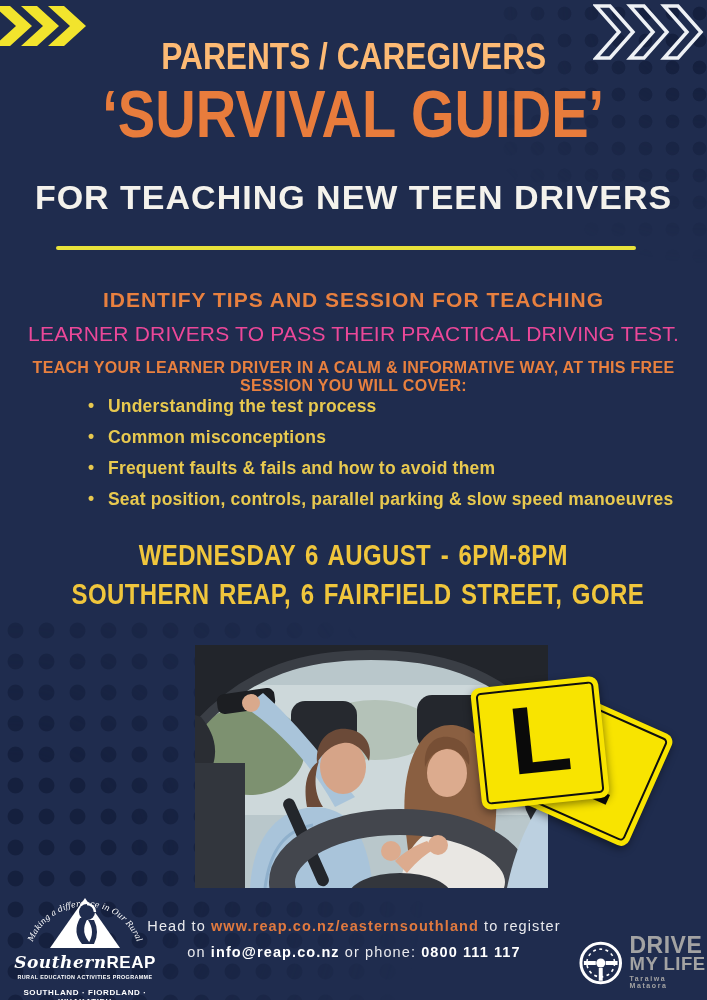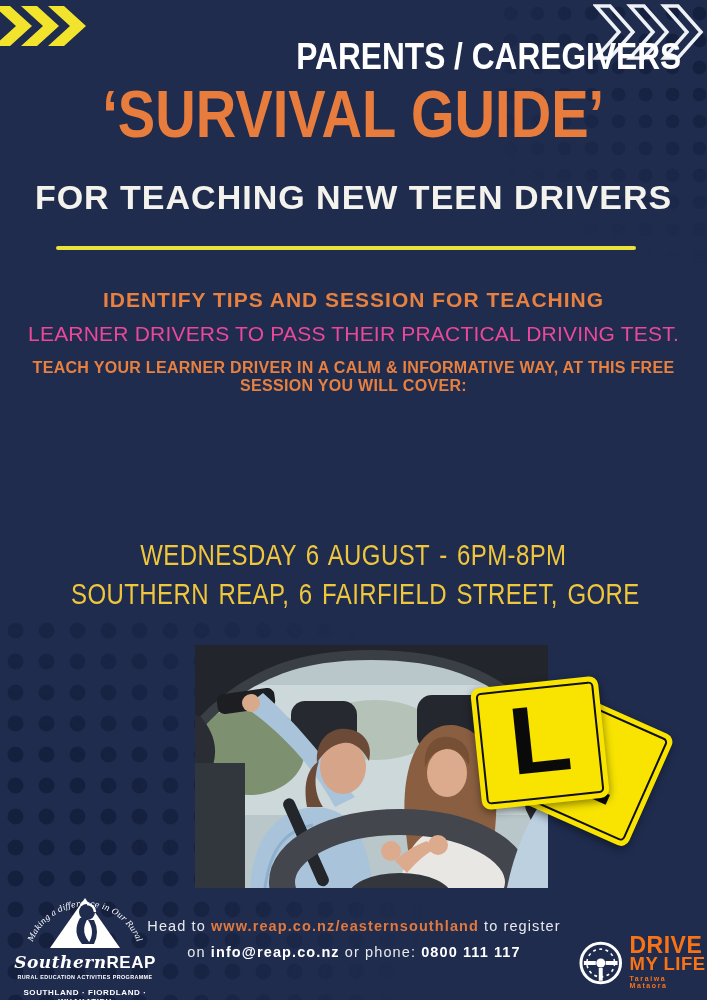--- a/index.html
+++ b/index.html
@@ -23,23 +23,22 @@
     left:0; top:615px; width:480px; height:385px;
     background-size: 31px 31px;
     -webkit-mask-image: radial-gradient(circle at 2% 65%, #000 20%, transparent 78%);
     mask-image: radial-gradient(circle at 2% 65%, #000 20%, transparent 78%);
   }
   .chev-left { position:absolute; left:-6px; top:6px; }
   .chev-right { position:absolute; right:2px; top:3px; }
 
   .center-line { position:absolute; left:0; width:100%; text-align:center; }
   .eyebrow {
-    top:36px; color:#ffffff; font-weight:bold; font-size:36px;
+    top:36px; color:#fdba74; font-weight:bold; font-size:36px;
     letter-spacing:0px;
-    text-align:right;
   }
   .eyebrow span, .title span, .datevenue span { display:inline-block; transform:scaleX(0.88); transform-origin:center; white-space:nowrap; }
   .title {
     top:76px; color:#e87c3c; font-weight:bold; font-size:66px; letter-spacing:0px;
   }
   .title span { transform:scaleX(0.85); }
   .subtitle {
     top:178px; color:#f4f2ec; font-weight:bold; font-size:34px; letter-spacing:1px;
   }
   .divider {
@@ -50,21 +49,21 @@
   .intro2 { top:322px; color:#ec4899; font-weight:normal; font-size:21px; letter-spacing:0.2px; }
   .intro3 { top:359px; color:#e8803f; font-weight:bold; font-size:16px; letter-spacing:0.3px; }
 
   .bullets { position:absolute; left:88px; top:396px; margin:0; padding:0; list-style:none; }
   .bullets li {
     position:relative; padding-left:20px; margin-bottom:10px;
     color:#e8c94f; font-weight:bold; font-size:17.5px; letter-spacing:0.2px;
   }
   .bullets li::before { content:"•"; position:absolute; left:0; top:-1px; color:#e8c94f; }
 
-  .datevenue { color:#f0c63c; font-weight:normal; font-size:30px; }
+  .datevenue { color:#f0c63c; font-weight:bold; font-size:30px; }
   .dateline  { top:538px; }
   .venueline { top:577px; }
   .datevenue span { transform:scaleX(0.80); word-spacing:3px; letter-spacing:0.5px; }
 
   .photo {
     position:absolute; left:195px; top:645px; width:353px; height:243px;
     overflow:hidden; background:#8fa0b4;
   }
   .l-plate {
     position:absolute; width:128px; height:122px; background:#f8e400;
@@ -89,21 +88,21 @@
   .reap-tagline { font-size:5.4px; font-weight:bold; letter-spacing:0.4px; margin-top:1px; }
   .reap-regions { font-size:8px; font-weight:bold; letter-spacing:0.6px; margin-top:8px; }
 
   .contact {
     position:absolute; left:124px; top:913px; width:460px; text-align:center;
     color:#e9eaee; font-size:14.5px; letter-spacing:1.1px; line-height:26px;
   }
   .contact .link { color:#e0793f; font-weight:bold; }
   .contact .strong { color:#ffffff; font-weight:bold; }
 
-  .drive-logo { position:absolute; left:576px; top:936px; display:flex; align-items:center; color:#f97316; }
+  .drive-logo { position:absolute; left:576px; top:936px; display:flex; align-items:center; color:#a3a3a3; }
   .drive-text { margin-left:4px; text-align:left; }
   .drive-l1 { font-size:23px; font-weight:bold; line-height:19px; letter-spacing:0.5px; }
   .drive-l2 { font-size:18.5px; font-weight:bold; line-height:18px; letter-spacing:0.5px; }
   .drive-l3 { font-size:7px; font-weight:bold; letter-spacing:1.6px; margin-top:2px; }
 </style>
 </head>
 <body>
 
 <div class="poster">
 
@@ -128,20 +127,26 @@
 
   <div class="center-line eyebrow"><span>PARENTS / CAREGIVERS</span></div>
   <div class="center-line title"><span>‘SURVIVAL GUIDE’</span></div>
   <div class="center-line subtitle">FOR TEACHING NEW TEEN DRIVERS</div>
   <div class="divider"></div>
 
   <div class="center-line intro1">IDENTIFY TIPS AND SESSION FOR TEACHING</div>
   <div class="center-line intro2">LEARNER DRIVERS TO PASS THEIR PRACTICAL DRIVING TEST.</div>
   <div class="center-line intro3">TEACH YOUR LEARNER DRIVER IN A CALM &amp; INFORMATIVE WAY, AT THIS FREE SESSION YOU WILL COVER:</div>
 
+  <ul class="bullets">
+    <li>Understanding the test process</li>
+    <li>Common misconceptions</li>
+    <li>Frequent faults &amp; fails and how to avoid them</li>
+    <li>Seat position, controls, parallel parking &amp; slow speed manoeuvres</li>
+  </ul>
 
   <div class="center-line datevenue dateline"><span>WEDNESDAY 6 AUGUST - 6PM-8PM</span></div>
   <div class="center-line datevenue venueline"><span>SOUTHERN REAP, 6 FAIRFIELD STREET, GORE</span></div>
 
   <div class="photo">
     <svg width="353" height="243" viewBox="0 0 353 243">
       <rect x="0" y="0" width="353" height="243" fill="#b9c7cb"></rect>
       <rect x="0" y="40" width="353" height="130" fill="#cdd8da"></rect>
       <ellipse cx="55" cy="105" rx="55" ry="45" fill="#7d9170"></ellipse>
       <ellipse cx="310" cy="100" rx="55" ry="50" fill="#8fa183"></ellipse>

